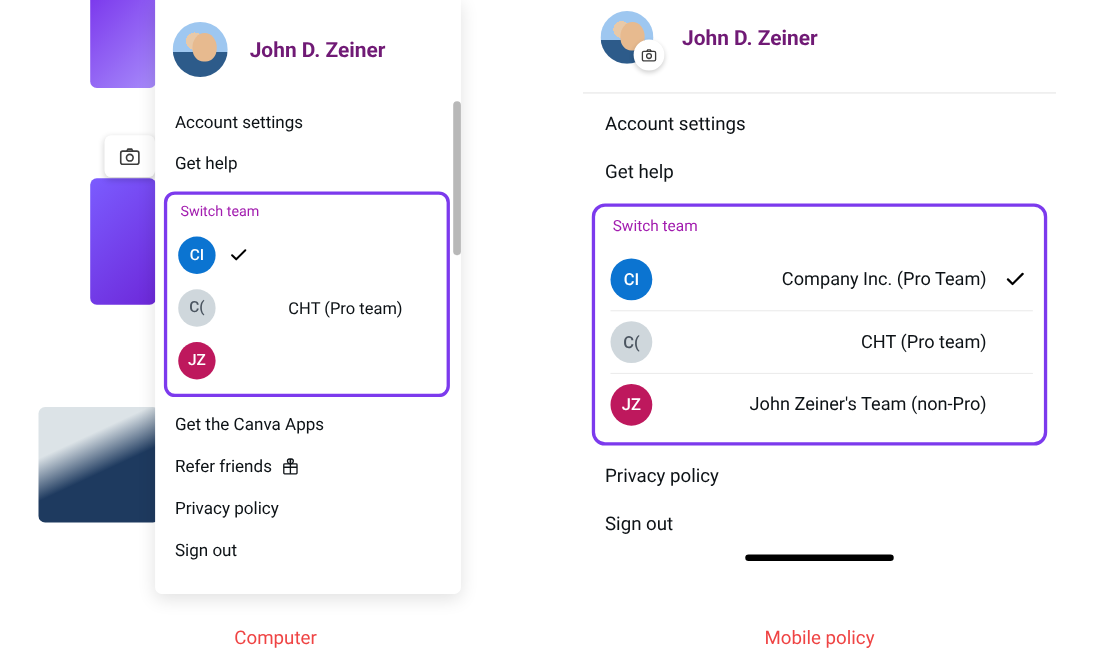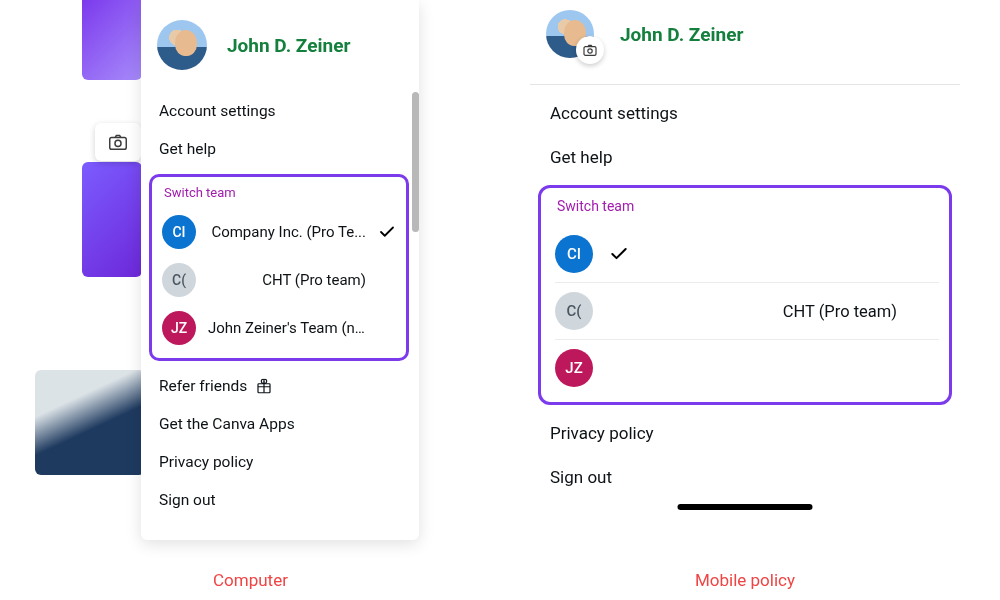--- a/index.html
+++ b/index.html
@@ -98,21 +98,21 @@
     content:"";
     position:absolute;
     left:18px; top:10px;
     width:22px; height:26px;
     background:#e7ba8f;
     border-radius:50% 50% 45% 45%;
   }
   .profile-name {
     font-size: 19px;
     font-weight: 700;
-    color: #15803d;
+    color: #701a75;
   }
 
   .menu-item {
     padding: 10px 18px;
     font-size: 15.5px;
     color: #0d1216;
     cursor: pointer;
     display: flex;
     align-items: flex-end;
     gap: 8px;
@@ -256,50 +256,48 @@
   </div>
   <div class="menu-item">
     <span>Get help</span>
   </div>
 
   <div class="switch-box">
     <div class="switch-header">Switch team</div>
 
     <div class="team-row">
       <div class="team-badge badge-blue">CI</div>
-      <div class="name">Company Inc. (Pro Te...</div>
       <span class="check">
         <svg width="18" height="18" viewBox="0 0 24 24" fill="none" stroke="#000" stroke-width="2.4" stroke-linecap="round" stroke-linejoin="round">
             <polyline points="4 12 9 17 20 6"></polyline>
           </svg>
       </span>
     </div>
 
     <div class="team-row">
       <div class="team-badge badge-light">C(</div>
       <div class="name">CHT (Pro team)</div>
       <span class="check"></span>
     </div>
 
     <div class="team-row">
       <div class="team-badge badge-grey">JZ</div>
-      <div class="name">John Zeiner's Team (n...</div>
       <span class="check"></span>
     </div>
   </div>
 
+  <div class="menu-item">
+    <span>Get the Canva Apps</span>
+  </div>
   <div class="menu-item">
     <span>Refer friends</span>
     <svg width="18" height="18" viewBox="0 0 24 24" fill="none" stroke="#0d1216" stroke-width="1.6">
       <rect x="4" y="9" width="16" height="12" rx="1"></rect>
       <path d="M4 13h16M12 9v12M12 9c-4 0-5-6-1-6 2 0 1 6 1 6zm0 0c4 0 5-6 1-6-2 0-1 6-1 6z"></path>
     </svg>
-  </div>
-  <div class="menu-item">
-    <span>Get the Canva Apps</span>
   </div>
   <div class="menu-item">
     <span>Privacy policy</span>
   </div>
   <div class="menu-item">
     <span>Sign out</span>
   </div>
 </div>
 
 <div class="caption left">Computer</div>
@@ -327,37 +325,39 @@
   </div>
   <div class="menu-item">
     <span>Get help</span>
   </div>
 
   <div class="switch-box-m">
     <div class="switch-header">Switch team</div>
 
     <div class="team-row">
       <div class="team-badge badge-blue">CI</div>
+      <div class="name">Company Inc. (Pro Team)</div>
       <span class="check">
         <svg width="20" height="20" viewBox="0 0 24 24" fill="none" stroke="#000" stroke-width="2.4" stroke-linecap="round" stroke-linejoin="round">
             <polyline points="4 12 9 17 20 6"></polyline>
           </svg>
       </span>
     </div>
     <div class="sep"></div>
 
     <div class="team-row">
       <div class="team-badge badge-light">C(</div>
       <div class="name">CHT (Pro team)</div>
       <span class="check"></span>
     </div>
     <div class="sep"></div>
 
     <div class="team-row">
       <div class="team-badge badge-grey">JZ</div>
+      <div class="name">John Zeiner's Team (non-Pro)</div>
       <span class="check"></span>
     </div>
   </div>
 
   <div class="menu-item">
     <span>Privacy policy</span>
   </div>
   <div class="menu-item">
     <span>Sign out</span>
   </div>

